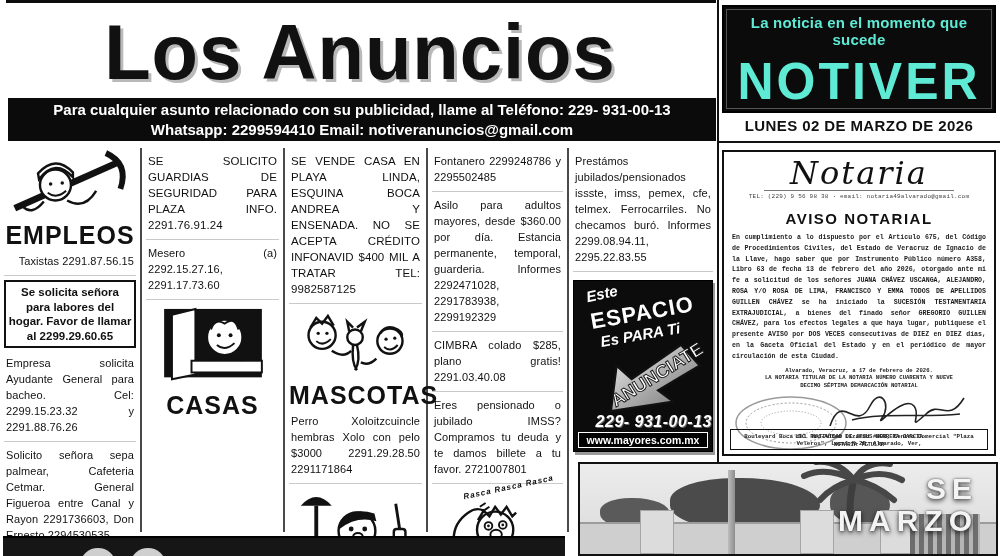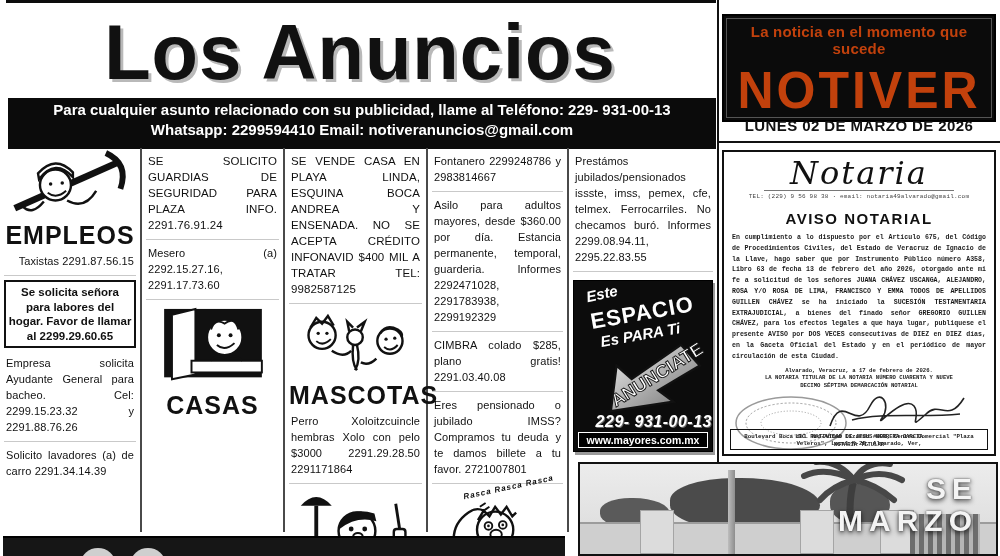--- a/index.html
+++ b/index.html
@@ -12,28 +12,28 @@
   .abs { position:absolute; }
 
   
   #top-rule { left:6px; top:0; width:710px; height:3px; background:#0c0c0c; }
   #masthead-title {
     left:20px; top:8px; width:680px; text-align:center;
     font-size:76px; font-weight:900; letter-spacing:1px; line-height:88px;
     text-shadow:3px 3px 0 #b9b9b9; transform:scaleY(1.02);
   }
   #contact-bar {
-    left:8px; top:98px; width:708px; height:51px; background:#0b0b0b;
+    left:8px; top:98px; width:708px; height:43px; background:#0b0b0b;
     color:#fff; text-align:center; font-weight:bold; font-size:15px; line-height:20px;
     padding-top:2px;
   }
   #notiver-box {
-    left:722px; top:14px; width:274px; height:108px; background:#0b0b0b;
+    left:722px; top:5px; width:274px; height:108px; background:#0b0b0b;
     border:2px solid #000; box-shadow:inset 0 0 0 2px #0b0b0b, inset 0 0 0 3px #555;
-    text-align:center; color:#c2410c;
+    text-align:center; color:#5eead4;
   }
   #notiver-tagline { font-size:15px; font-weight:bold; padding-top:7px; letter-spacing:.2px; }
   #notiver-brand { font-size:50px; font-weight:900; letter-spacing:3px; line-height:66px; transform:scaleY(1.05); }
   #notiver-date { left:722px; top:117px; width:274px; text-align:center; font-size:15px; font-weight:bold; letter-spacing:.4px; }
   #right-rule { left:718px; top:141px; width:282px; height:2px; background:#111; }
 
   
   .vline { width:2px; background:#4a4a4a; top:148px; height:384px; }
   #vline-main { left:717px; top:0; width:2px; height:556px; background:#111; }
 
@@ -145,20 +145,21 @@
       <circle cx="45" cy="37" r="1.8" fill="#111"></circle>
         <circle cx="57" cy="36" r="1.8" fill="#111"></circle>
       <path d="M42 46 Q51 53 61 44" fill="none" stroke="#111" stroke-width="2"></path>
       <path d="M38 55 Q26 70 16 60" fill="none" stroke="#111" stroke-width="2.5"></path>
       <path d="M62 54 Q80 64 92 44" fill="none" stroke="#111" stroke-width="2.5"></path>
     </svg>
     <div class="section-title">EMPLEOS</div>
     <div class="ad center">Taxistas 2291.87.56.15</div>
     <div class="boxed-ad">Se solicita señora para labores del hogar. Favor de llamar al 2299.29.60.65</div>
     <div class="ad">Empresa solicita Ayudante General para bacheo. Cel: 2299.15.23.32 y 2291.88.76.26</div>
+    <div class="ad">Solicito señora sepa palmear, Cafeteria Cetmar. General Figueroa entre Canal y Rayon 2291736603, Don Ernesto 2294530535</div>
     <div class="ad last">Solicito lavadores (a) de carro 2291.34.14.39</div>
   </div>
 
   <div class="abs col" style="left:146px; width:133px;">
     <div class="ad upper">SE SOLICITO GUARDIAS DE SEGURIDAD PARA PLAZA INFO. 2291.76.91.24</div>
     <div class="ad">Mesero (a) 2292.15.27.16, 2291.17.73.60</div>
     <svg class="cartoon" width="120" height="86" viewBox="0 0 120 88" style="margin-top:6px">
       <rect x="10" y="3" width="100" height="70" fill="#111"></rect>
       <path d="M18 9 L42 3 L42 70 L18 75 Z" fill="#fff" stroke="#111" stroke-width="2"></path>
       <circle cx="72" cy="32" r="16" fill="#fff" stroke="#fff" stroke-width="2"></circle>
@@ -205,21 +206,21 @@
       <path d="M56 56 Q66 64 80 54" fill="none" stroke="#111" stroke-width="2.5"></path>
       <path d="M48 60 Q36 66 28 58" fill="none" stroke="#111" stroke-width="2.5"></path>
       <line x1="106" y1="16" x2="110" y2="42" stroke="#111" stroke-width="3"></line>
       <rect x="104" y="42" width="12" height="16" rx="3" fill="#fff" stroke="#111" stroke-width="2.5"></rect>
       <path d="M84 60 Q96 66 104 56" fill="none" stroke="#111" stroke-width="2.5"></path>
     </svg>
 
   </div>
 
   <div class="abs col" style="left:432px; width:131px;">
-    <div class="ad">Fontanero 2299248786 y 2983814667</div>
+    <div class="ad">Fontanero 2299248786 y 2295502485</div>
     <div class="ad">Asilo para adultos mayores, desde $360.00 por día. Estancia permanente, temporal, guarderia. Informes 2292471028, 2291783938, 2299192329</div>
     <div class="ad">CIMBRA colado $285, plano gratis! 2291.03.40.08</div>
     <div class="ad">Eres pensionado o jubilado IMSS? Compramos tu deuda y te damos billete a tu favor. 2721007801</div>
     <div id="rasca-note">Rasca Rasca Rasca</div>
     <svg class="cartoon" width="124" height="70" viewBox="0 0 130 72">
       <circle cx="62" cy="42" r="19" fill="#fff" stroke="#111" stroke-width="2.5"></circle>
       <path d="M44 32 L50 22 L56 28 L62 18 L68 26 L74 18 L80 28 L84 24" fill="none" stroke="#111" stroke-width="2.5"></path>
       <circle cx="55" cy="38" r="4" fill="#fff" stroke="#111" stroke-width="2"></circle>
         <circle cx="55" cy="38" r="1.4" fill="#111"></circle>
       <circle cx="70" cy="37" r="4" fill="#fff" stroke="#111" stroke-width="2"></circle>

